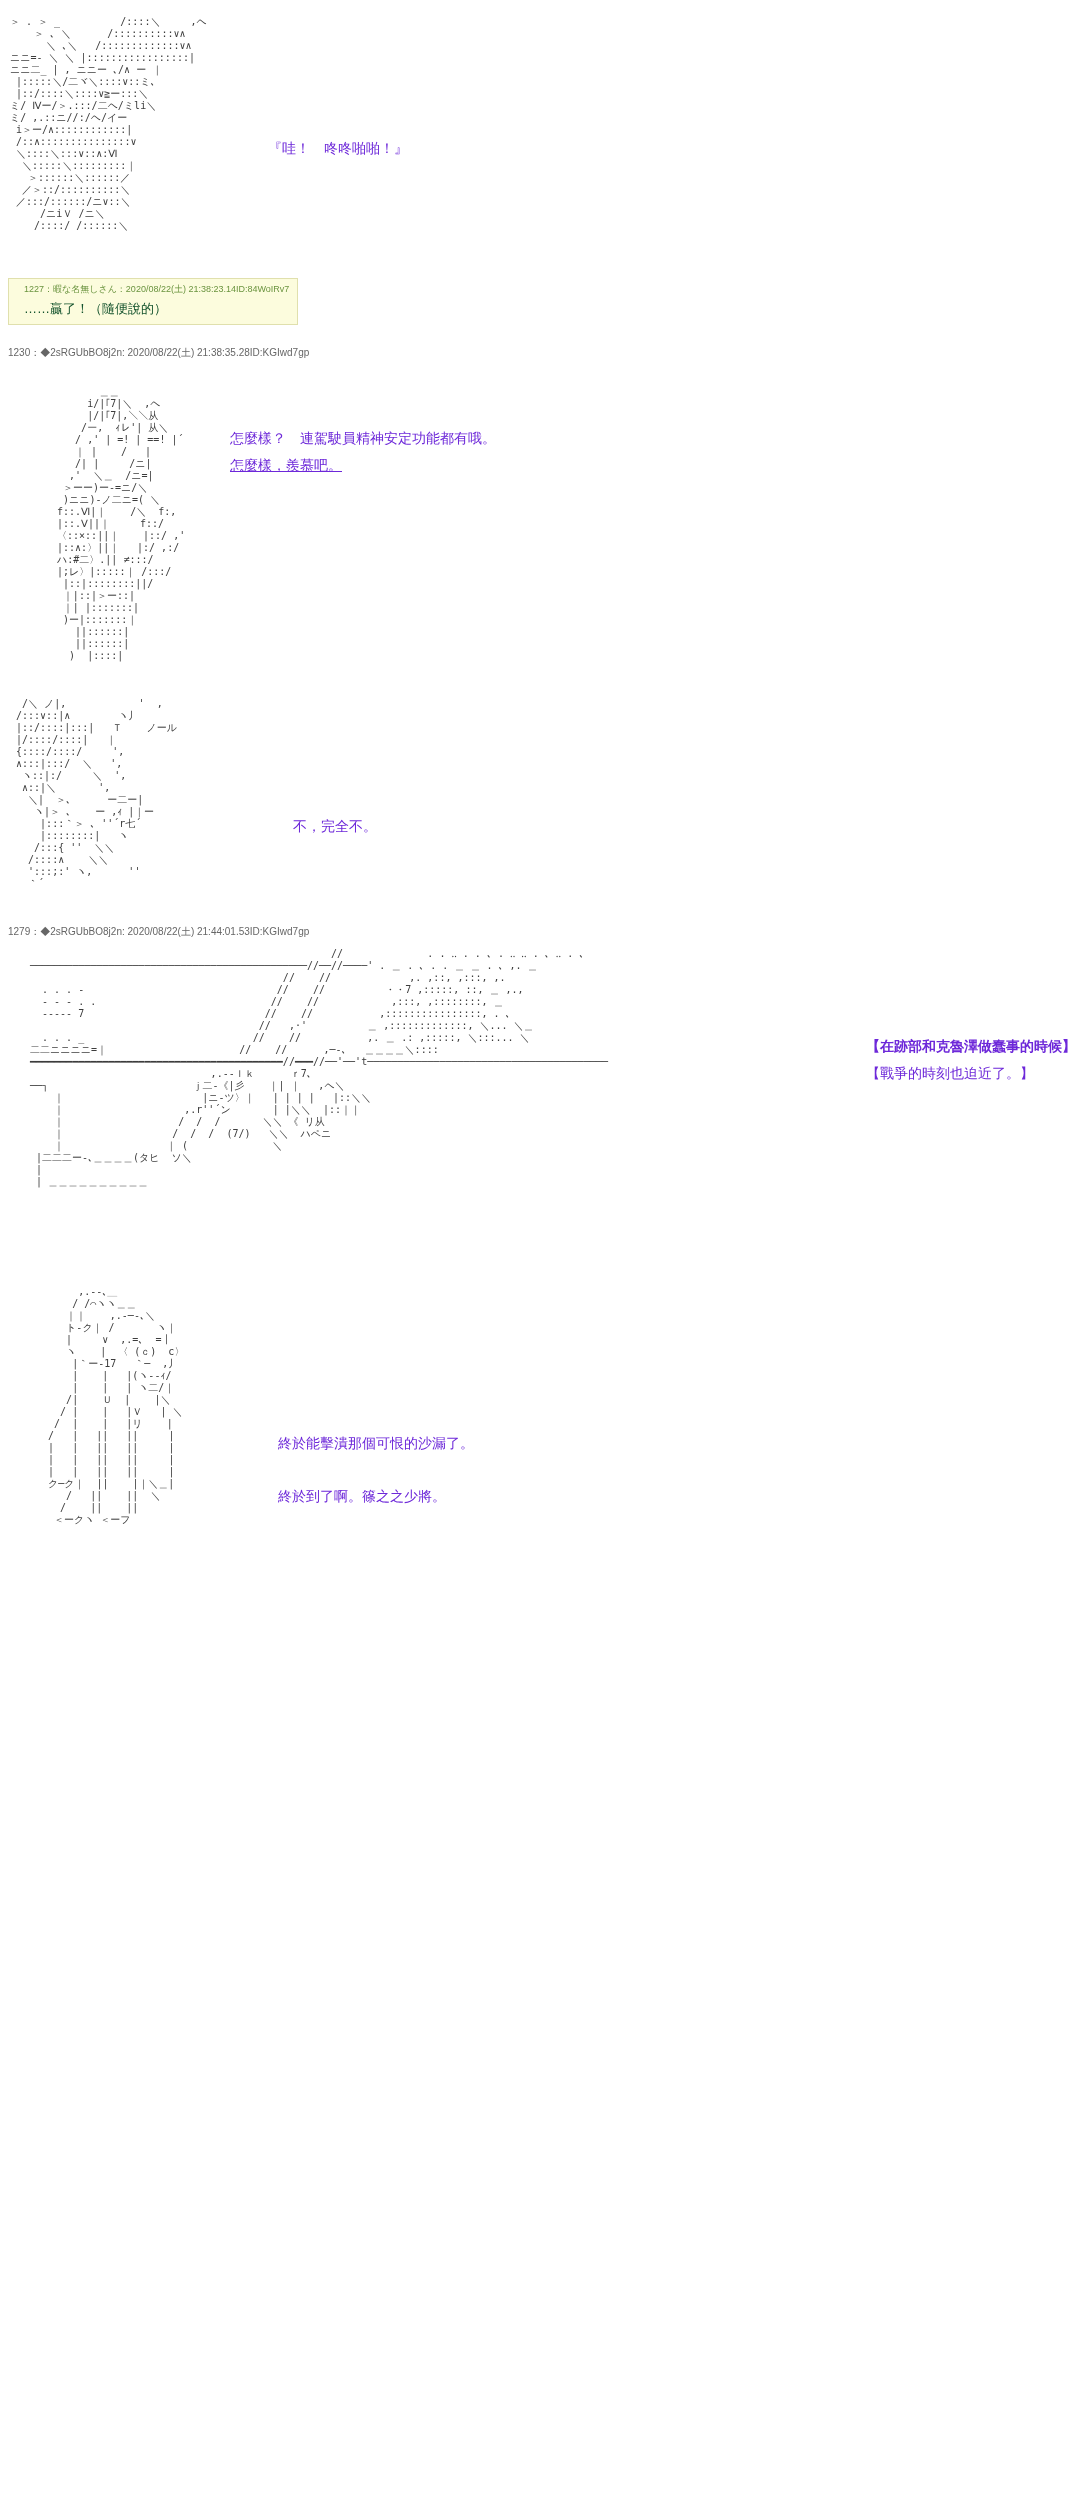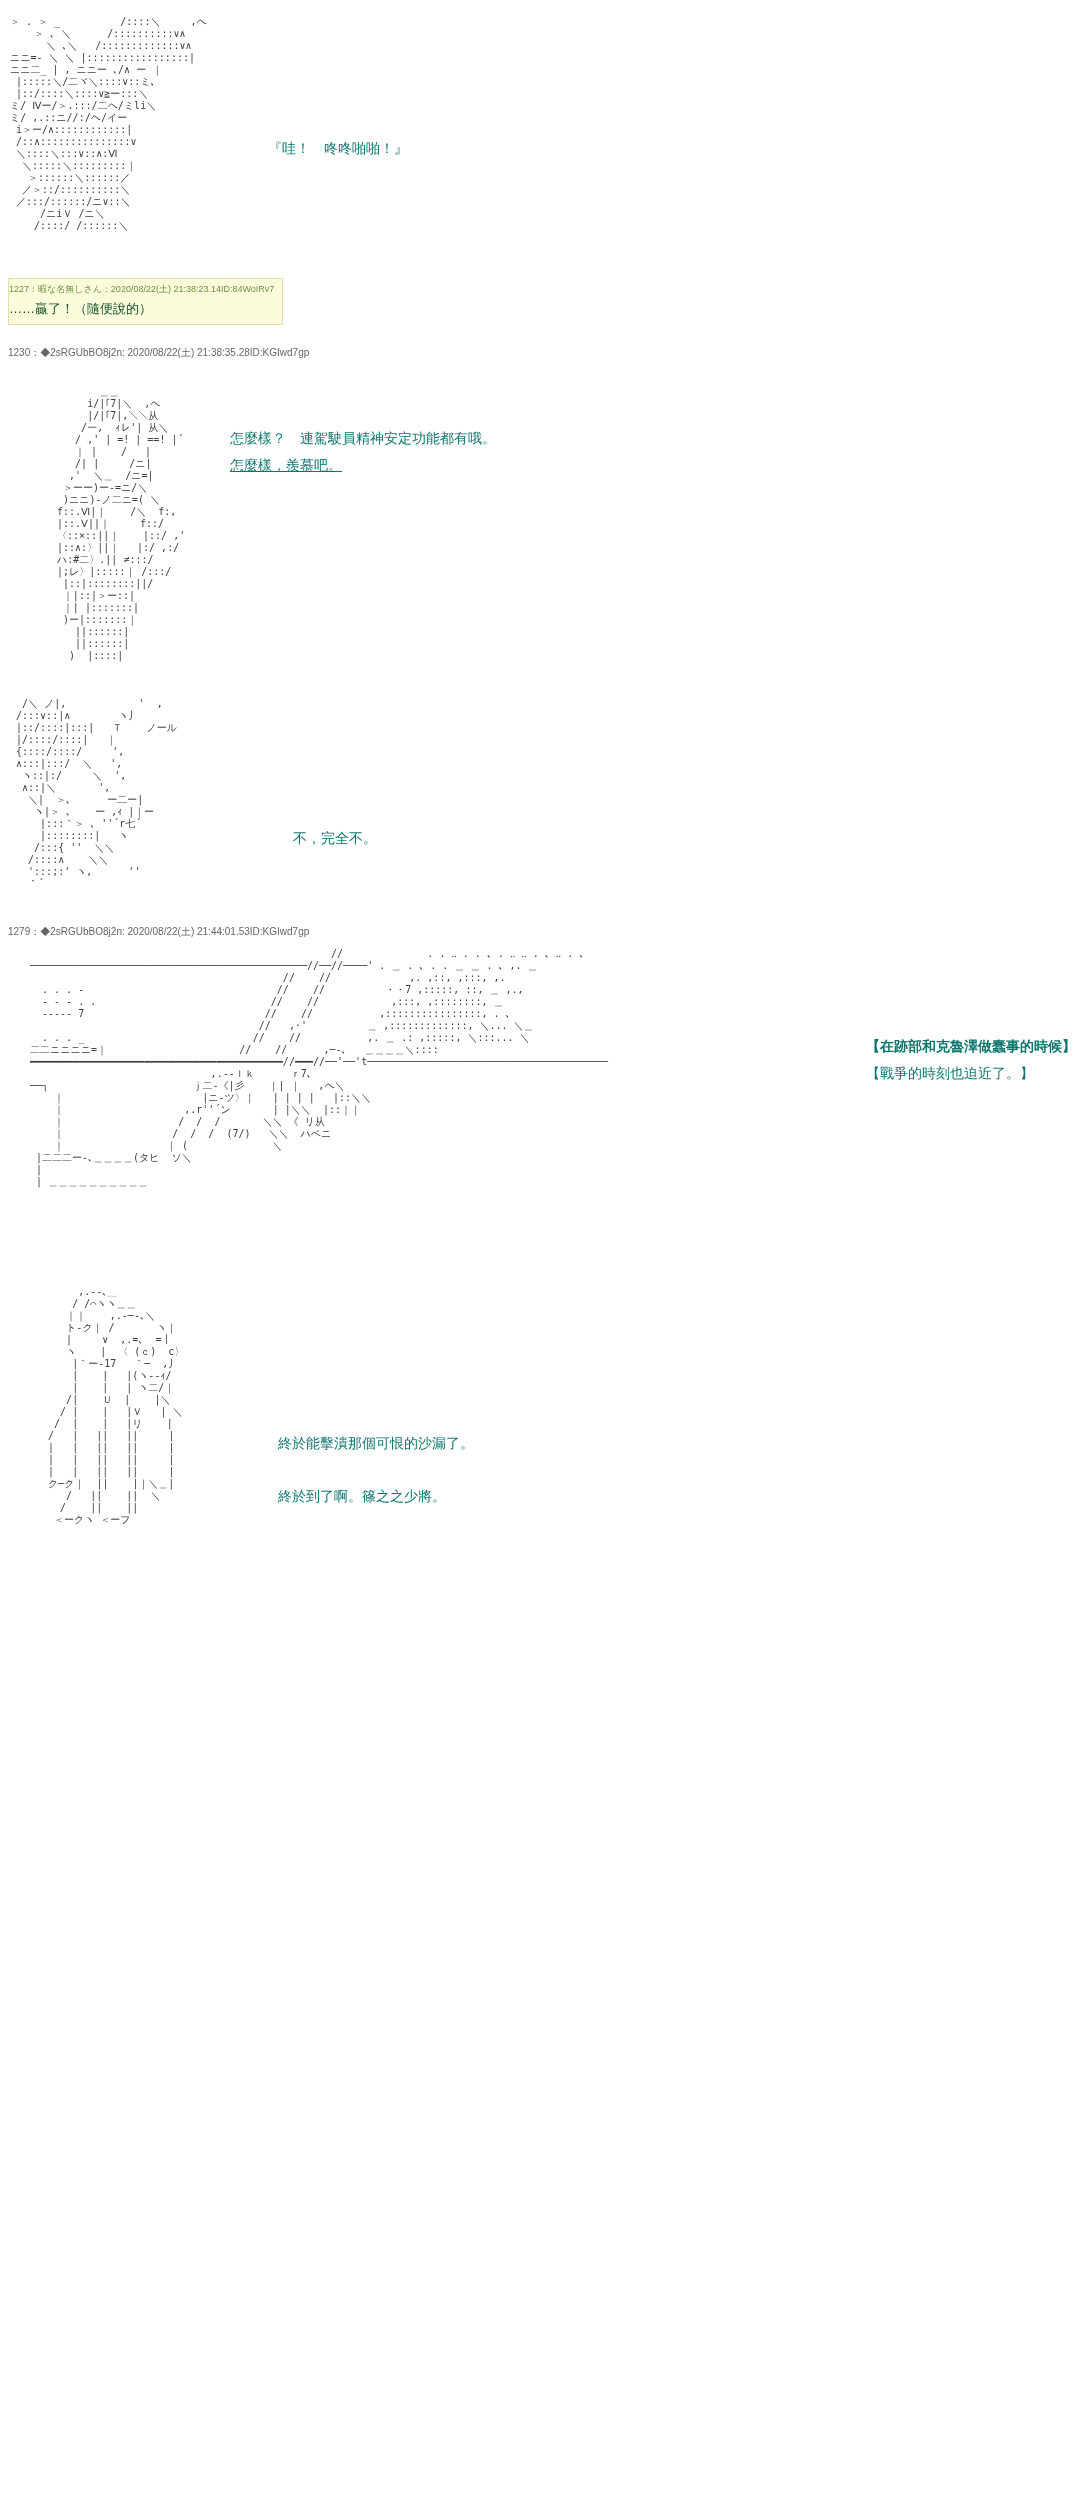--- a/index.html
+++ b/index.html
@@ -16,34 +16,34 @@
     position: absolute;
     font-family: "DejaVu Sans Mono", monospace;
     font-size: 10px;
     line-height: 12px;
     color: #3c3c3c;
     white-space: pre;
   }
   .dialogue {
     position: absolute;
     font-size: 14px;
-    color: #0f766e;
+    color: #6d28d9;
     white-space: pre;
   }
   .post-header {
     position: absolute;
     font-size: 10px;
     color: #666666;
     white-space: pre;
   }
   .quote-box {
     position: absolute;
     background: #fcfcdd;
     border: 1px solid #e0e0ad;
-    padding: 4px 8px 6px 0;
+    padding: 4px 8px 6px 15px;
     width: max-content;
   }
   .quote-box .qheader {
     font-size: 9px;
     color: #6b9440;
     margin-bottom: 4px;
     white-space: pre;
   }
   .quote-box .qbody {
     font-size: 13px;
@@ -118,21 +118,21 @@
   ヽ::|:/     ＼  ',
   ∧::|＼       ',
    ＼|  ＞､      ー二ー|
     ヽ|＞ ､    ー ,ｨ |｜ー
      |:::｀＞ ､ ''´r七´
      |::::::::|   ヽ
     /:::{ ''  ＼＼
    /::::∧    ＼＼
    ':::;:' ヽ,      ''
    ｀´</pre>
-  <div class="dialogue" style="left:293px; top:818px;margin-top:12px;">不，完全不。</div>
+  <div class="dialogue" style="left:293px; top:818px;">不，完全不。</div>
 
   <div class="post-header" style="left:8px; top:925px;">1279：◆2sRGUbBO8j2n: 2020/08/22(土) 21:44:01.53ID:KGIwd7gp</div>
 
   <pre class="aa" style="left:30px; top:948px;">                                                  //              . . ‥ . . ､ . ‥ ‥ . ､ ‥ . ､
 ──────────────────────────────────────────────//──//────' . ＿ . ､ . . ＿ ＿ . ､ ,. ＿
                                           //    //             ,. ,::, ,:::, ,.
   . . . -                                //    //          ・・7 ,:::::, ::, ＿ ,.,
   - - - . .                             //    //            ,:::, ,::::::::, ＿
   ----- 7                              //    //           ,::::::::::::::::, . ､
                                       //   ,·'          ＿ ,:::::::::::::, ＼... ＼＿

